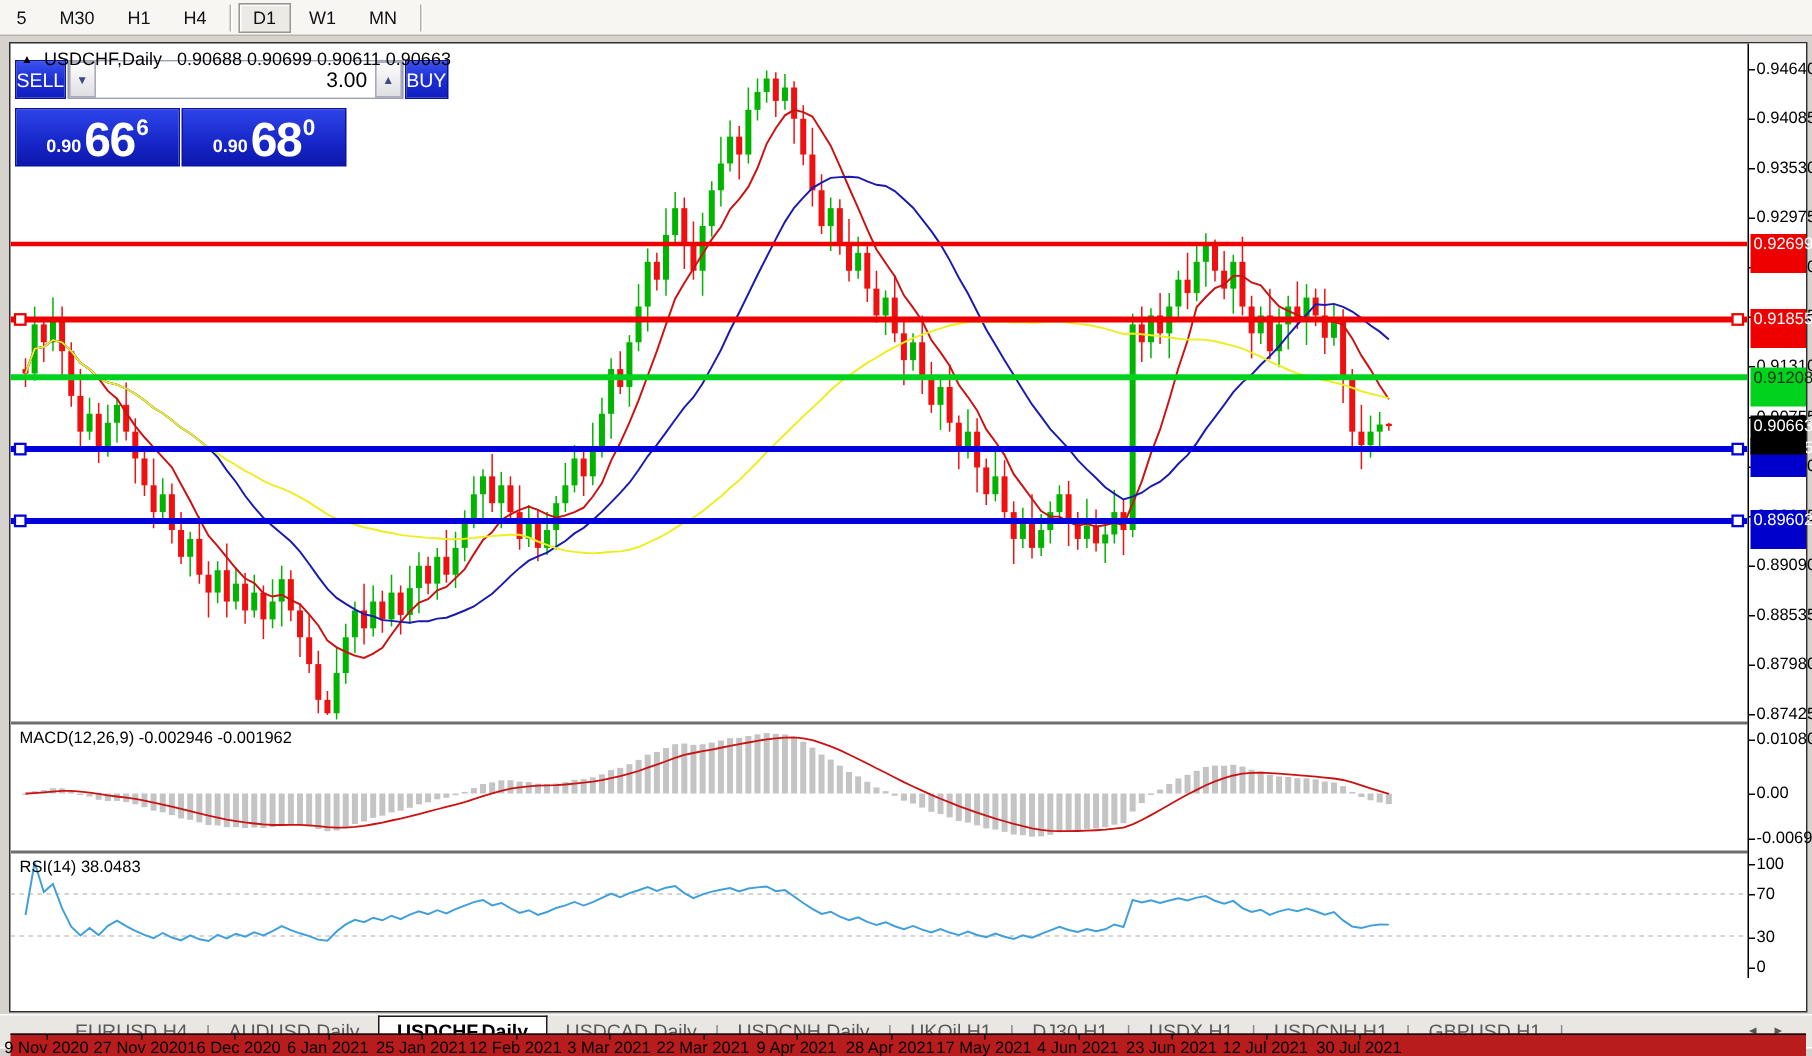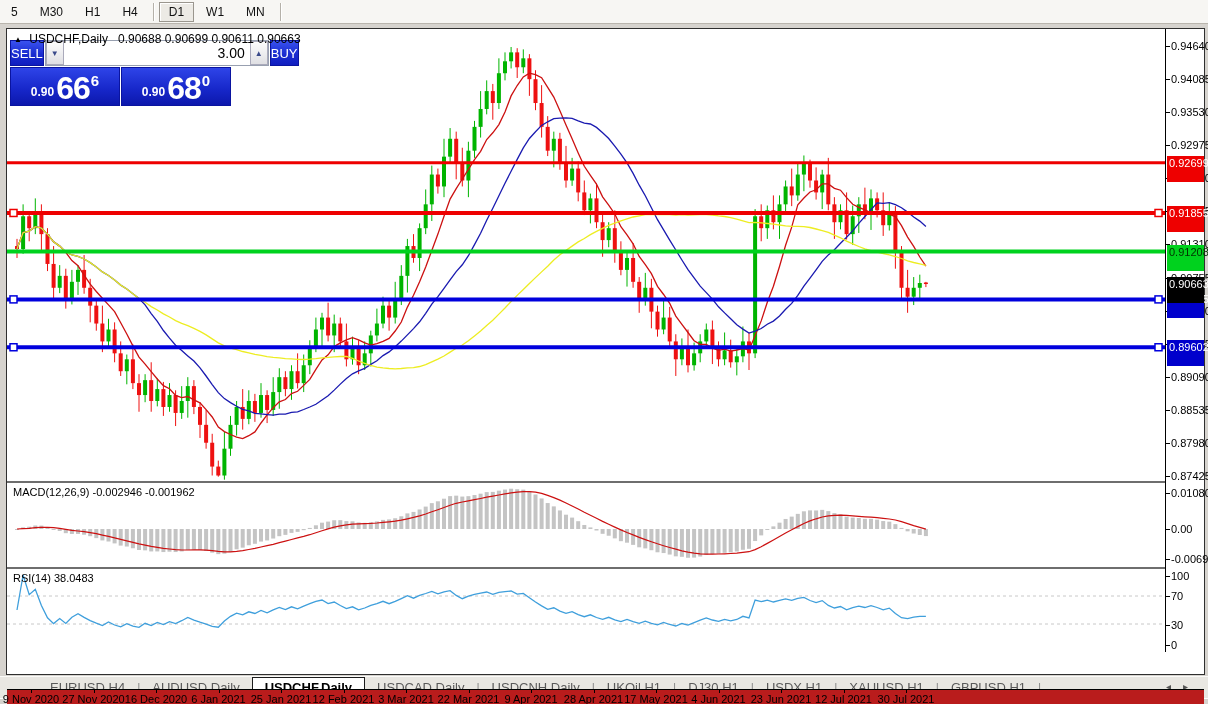--- a/index.html
+++ b/index.html
@@ -45,21 +45,21 @@
   
   .trade-panel { position:absolute; left:3px; top:11px; width:221px; z-index:20; }
   .tp-row1 { display:flex; height:26px; }
   .tp-btn { width:54px; height:26px; color:#fff; font-size:13px; display:flex; align-items:center; justify-content:center;
             background:linear-gradient(#3a52f0,#1a2cd0 55%,#101ec0); border:1px solid #0a14a0; cursor:pointer; }
   .spin-frame { flex:1; display:flex; background:#d6d3ce; border:1px solid #98a0b0; margin:0 1px; }
   .spin-btn { width:18px; background:linear-gradient(#fdfdfd,#dfdfe3); border:1px solid #aab; color:#3a4a8a;
               font-size:8px; display:flex; align-items:center; justify-content:center; cursor:pointer; }
   .spin-field { flex:1; background:#fff; border:none; font-family:"Liberation Sans",sans-serif;
                 font-size:14px; text-align:right; padding-right:5px; color:#000; min-width:0; }
-  .tp-row2 { display:flex; margin-top:1px; }
+  .tp-row2 { display:flex; margin-top:6px; }
   .tp-tile { width:110px; height:39px; color:#fff; display:flex; align-items:flex-end; justify-content:center;
              background:linear-gradient(#2e44e8,#1626c8 60%,#0c18ac); border:1px solid #0a14a0; cursor:pointer;
              padding-bottom:2px; }
   .tp-tile + .tp-tile { margin-left:1px; }
   .tile-small { font-size:12px; font-weight:bold; margin-right:2px; margin-bottom:4px; }
   .tile-big { font-size:32px; font-weight:bold; line-height:30px; letter-spacing:-1px;text-align:center; }
   .tile-sup { font-size:15px; font-weight:bold; margin-bottom:14px; margin-left:1px; }
 
   
   .tabbar { position:absolute; left:0; top:676px; width:1208px; height:22px; background:#e9e7e2;
@@ -671,21 +671,21 @@
       <div class="tab">USDCAD,Daily</div>
       <span class="tab-sep">|</span>
       <div class="tab">USDCNH,Daily</div>
       <span class="tab-sep">|</span>
       <div class="tab">UKOil,H1</div>
       <span class="tab-sep">|</span>
       <div class="tab">DJ30,H1</div>
       <span class="tab-sep">|</span>
       <div class="tab">USDX,H1</div>
       <span class="tab-sep">|</span>
-      <div class="tab">XAUUSD,H1</div>
+      <div class="tab">USDCNH,H1</div>
       <span class="tab-sep">|</span>
       <div class="tab">GBPUSD,H1</div>
       <span class="tab-sep">|</span>
       <div class="tab-arrows">
       <span>◂</span><span>▸</span>
     </div>
   </div>
   <div class="bottom-strip"></div>
 </div>
 

